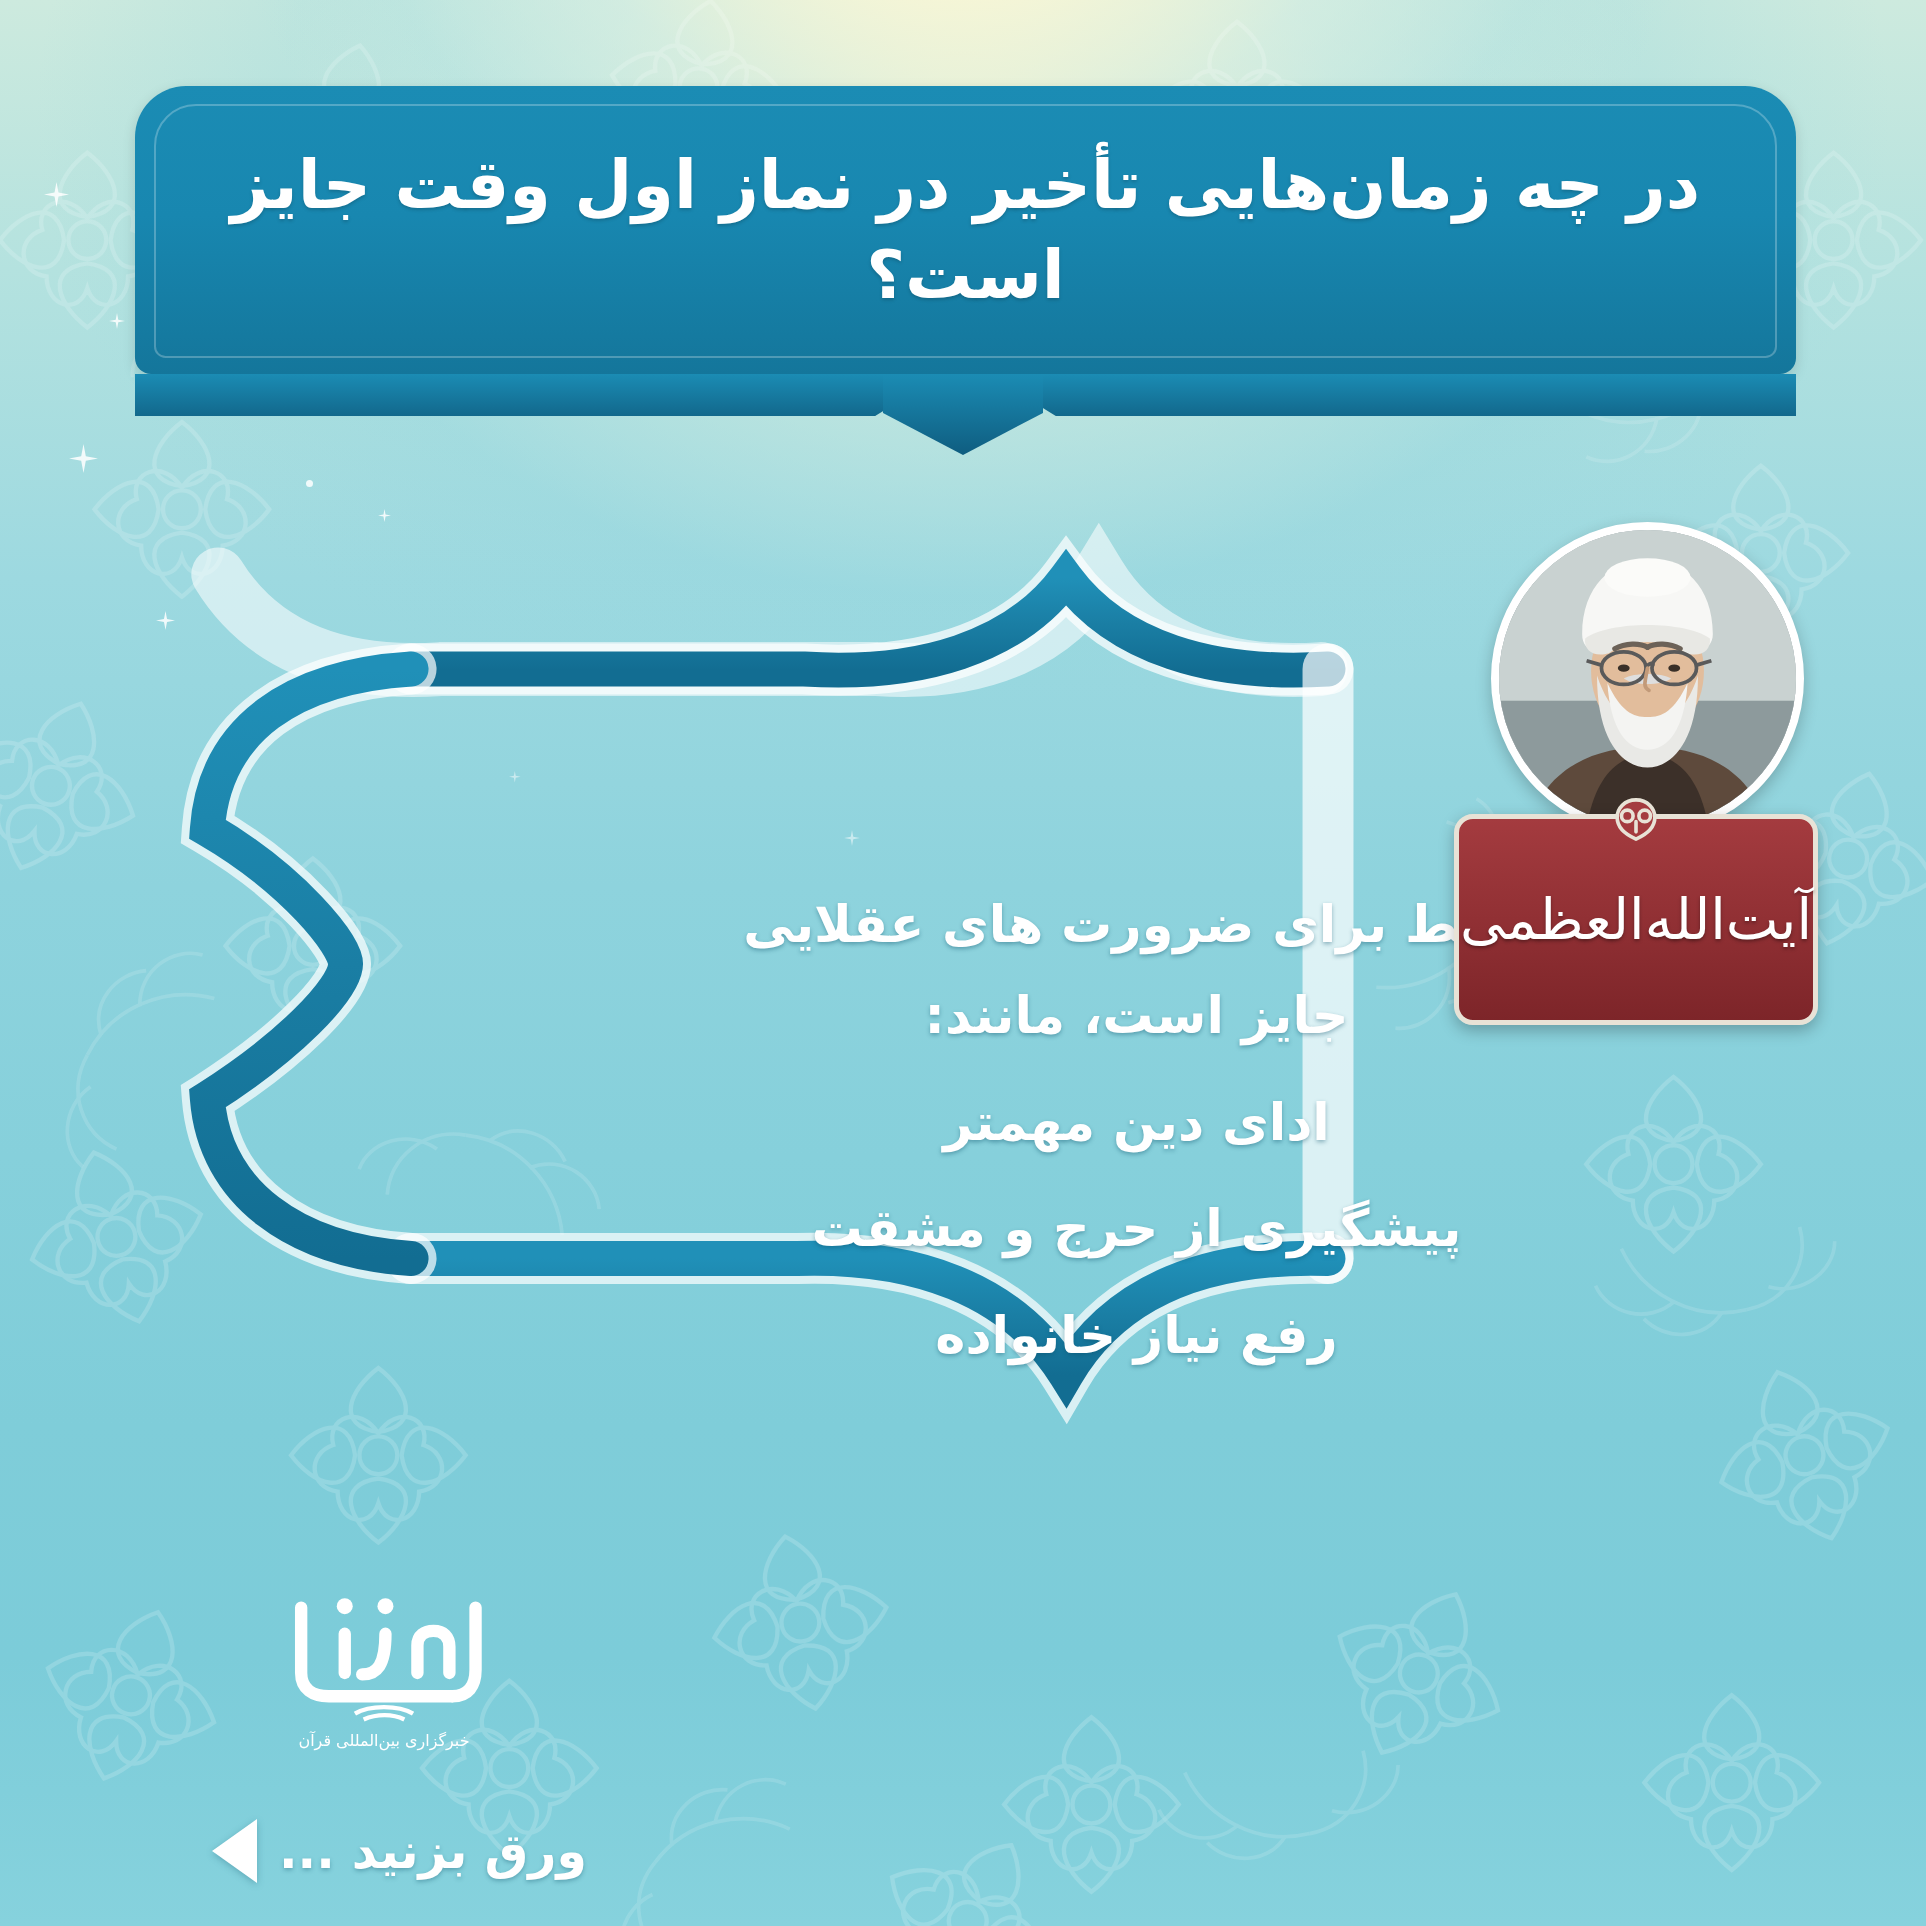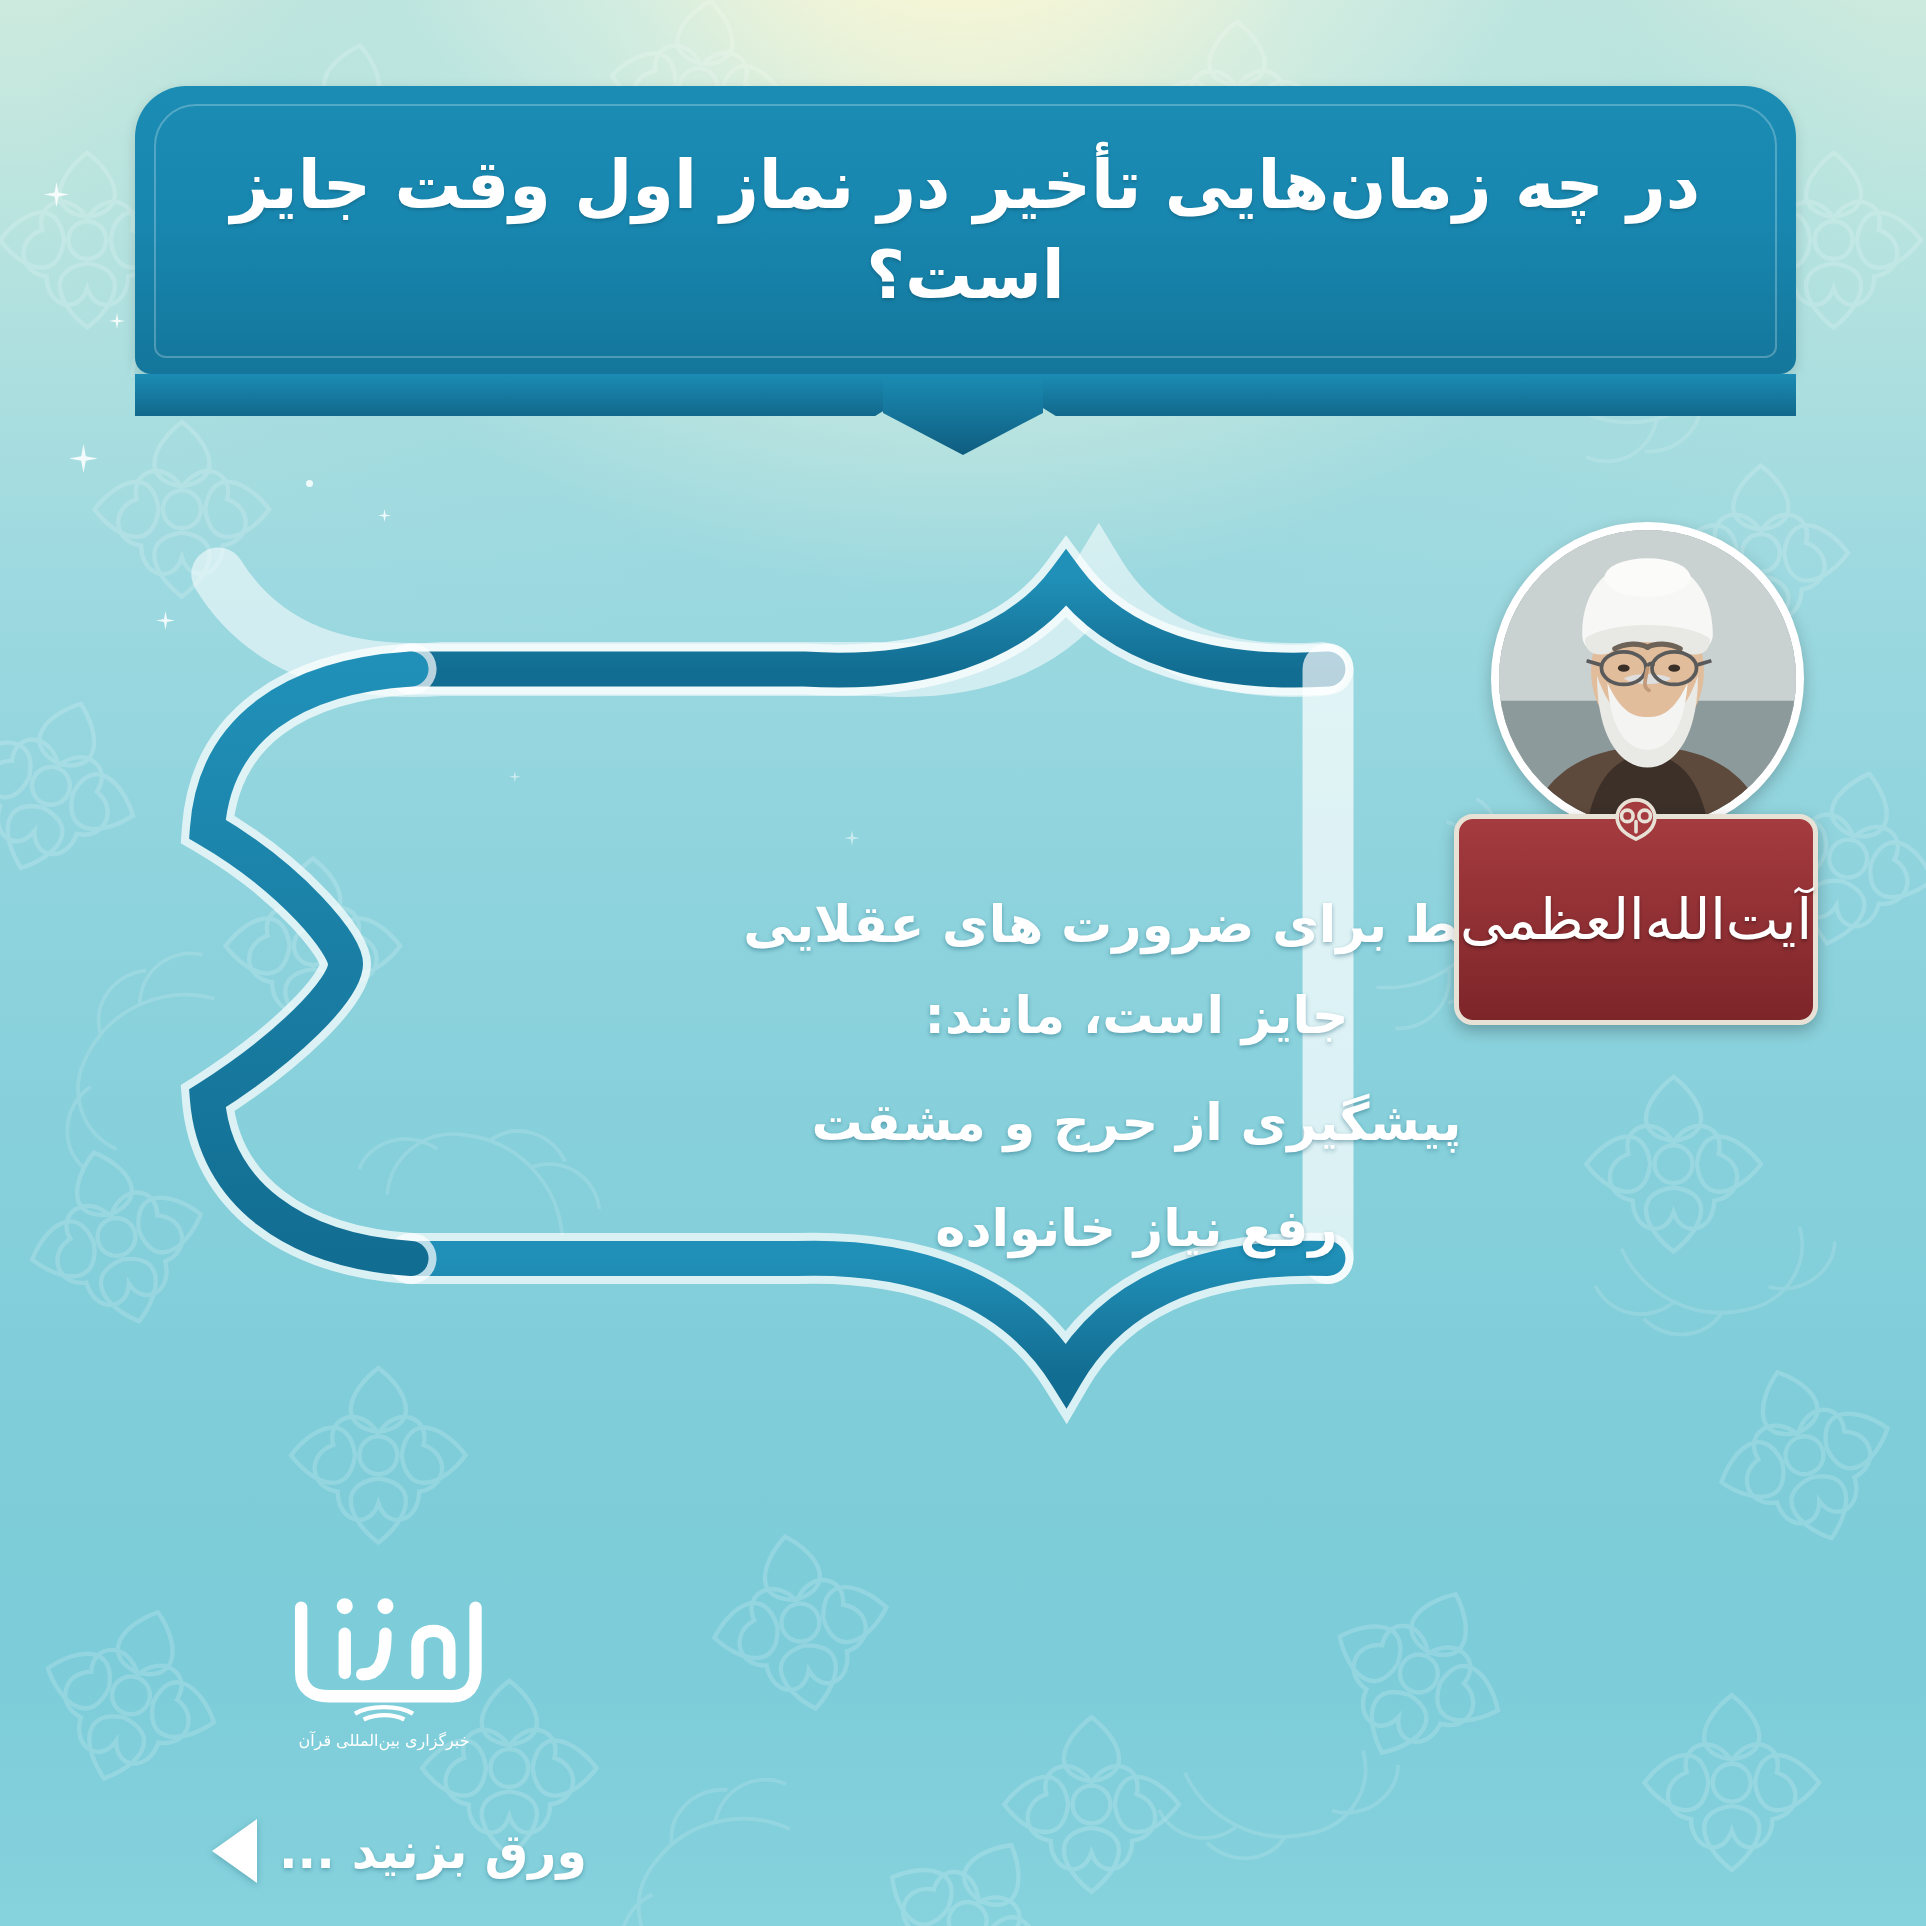--- a/index.html
+++ b/index.html
@@ -342,20 +342,21 @@
       <path d="M 400 180
                C 240 190, 130 260, 120 400
                C 240 470, 310 560, 310 585
                C 310 620, 230 700, 120 770
                C 130 900, 240 980, 400 990" fill="none" stroke="url(#frameGrad)" stroke-width="48" stroke-linecap="round"></path>
     </svg>
   </div>
 
   <div id="answer-text">
     <div class="line">فقط برای ضرورت های عقلایی جایز است، مانند:</div>
+    <div class="line">ادای دین مهمتر</div>
     <div class="line">پیشگیری از حرج و مشقت</div>
     <div class="line">رفع نیاز خانواده</div>
   </div>
 
   <div id="portrait">
     <svg class="pimg" viewBox="0 0 400 400" xmlns="http://www.w3.org/2000/svg">
       <rect x="0" y="0" width="400" height="400" fill="#b9c3c4"></rect>
       <rect x="0" y="0" width="400" height="230" fill="#c9d2d1"></rect>
       <rect x="0" y="230" width="400" height="170" fill="#8d9a9c"></rect>
 

